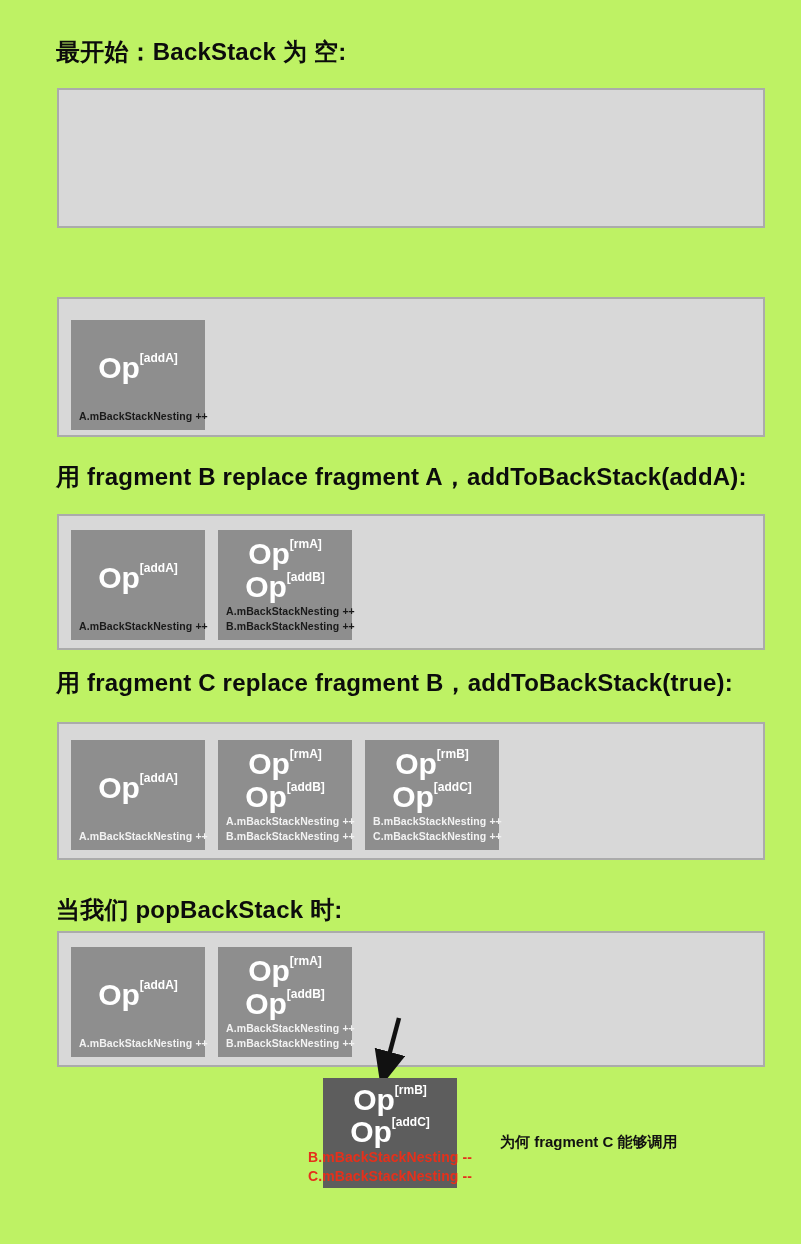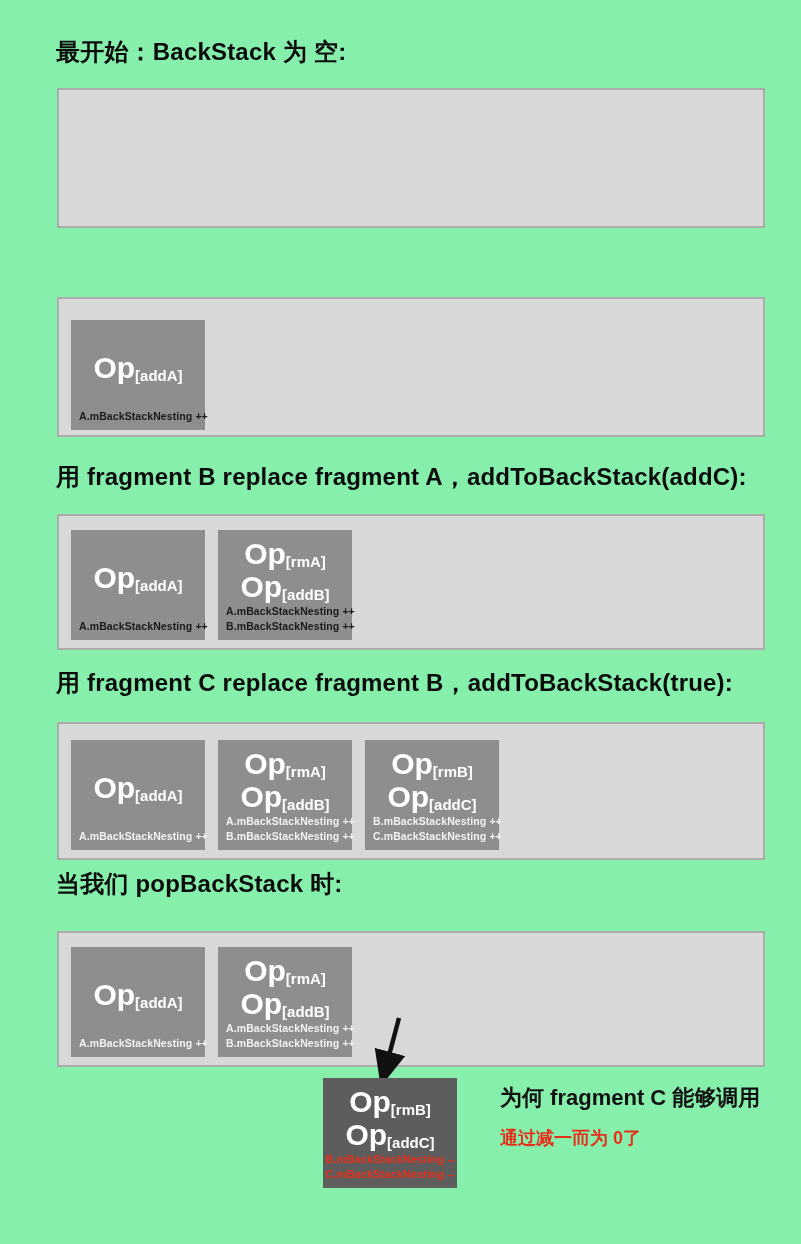--- a/index.html
+++ b/index.html
@@ -2,21 +2,21 @@
 <html style="--heading: #0c0c0c; --container_bg: #d8d8d8; --container_border: #ababab; --op_box_bg: #8e8e8e; --op_box_dark_bg: #5d5d5d; --nest_black: #1a1a1a; --nest_white: #f2f2f2; --red: #e5301b; --arrow: #111111;"><head>
 <meta charset="utf-8">
 <style>
   * { margin: 0; padding: 0; box-sizing: border-box; }
   html, body { background: #ffffff; }
   body {
     width: 801px; height: 1244px;
     font-family: "Liberation Sans", "DejaVu Sans", sans-serif;
     overflow: hidden;
   }
-  .canvas { position: relative; width: 801px; height: 1244px; background: #86efac; }
+  .canvas { position: relative; width: 801px; height: 1244px; background: #bef264; }
 
   .heading {
     position: absolute; left: 56px;
     font-size: 24px; font-weight: bold; color: var(--heading, #0c0c0c);
     white-space: nowrap; letter-spacing: 0.2px;
   }
 
   .stack-container {
     position: absolute; left: 57px; width: 708px;
     background: var(--container_bg, #d8d8d8);
@@ -32,41 +32,41 @@
     padding: 6px 8px 8px;
   }
   .op-box.dark { background: var(--op_box_dark_bg, #5d5d5d); }
   .op-box.detached { position: absolute; left: 323px; top: 1078px; }
 
   .op-area {
     flex: 1; display: flex; flex-direction: column;
     justify-content: center; align-items: center;
   }
   .op-line {
-    display: flex; align-items: flex-end;
+    display: flex; align-items: flex-start;
     color: #ffffff; font-weight: bold; line-height: 1.08;
   }
   .op-main { font-size: 30px; }
-  .op-sub  { font-size: 15px; }
+  .op-sub  { font-size: 12px; }
 
   .nests { display: flex; flex-direction: column; gap: 3px; }
   .nest {
     font-size: 10.5px; font-weight: bold; letter-spacing: 0.1px;
     white-space: nowrap;
   }
   .nest.black { color: var(--nest_black, #1a1a1a); }
   .nest.white { color: var(--nest_white, #f2f2f2); }
-  .nest.red   { color: var(--red, #e5301b); font-size: 11px; }
+  .nest.red   { color: var(--red, #e5301b); font-size: 14px; }
   .nests.centered { align-items: center; }
 
   .pop-arrow { position: absolute; left: 362px; top: 1010px; }
 
   .annotation { position: absolute; left: 500px; top: 1084px; width: 290px; }
   .annotation .q {
-    font-size: 22px; font-weight: bold; color: #111; line-height: 27px;
+    font-size: 15px; font-weight: bold; color: #111; line-height: 27px; margin-top: 44px;
   }
   .annotation .a {
     font-size: 18px; font-weight: bold; color: var(--red, #e5301b); line-height: 28px;
   }
   .annotation .a-group { margin-top: 13px; }
 </style>
 </head>
 <body>
 
 <div class="canvas">
@@ -81,21 +81,21 @@
           <span class="op-main">Op</span>
           <span class="op-sub">[addA]</span>
         </div>
       </div>
       <div class="nests">
         <div class="nest black">A.mBackStackNesting ++</div>
       </div>
     </div>
   </div>
 
-  <div class="heading" style="top:461px">用 fragment B replace fragment A，addToBackStack(addC):</div>
+  <div class="heading" style="top:461px">用 fragment B replace fragment A，addToBackStack(addA):</div>
   <div class="stack-container" style="top:514px;height:136px">
     <div class="op-box">
       <div class="op-area">
         <div class="op-line">
           <span class="op-main">Op</span>
           <span class="op-sub">[addA]</span>
         </div>
       </div>
       <div class="nests">
         <div class="nest black">A.mBackStackNesting ++</div>
@@ -159,21 +159,21 @@
           <span class="op-sub">[addC]</span>
         </div>
       </div>
       <div class="nests">
         <div class="nest white">B.mBackStackNesting ++</div>
         <div class="nest white">C.mBackStackNesting ++</div>
       </div>
     </div>
   </div>
 
-  <div class="heading" style="top:868px">当我们 popBackStack 时:</div>
+  <div class="heading" style="top:894px">当我们 popBackStack 时:</div>
   <div class="stack-container" style="top:931px;height:136px">
     <div class="op-box">
       <div class="op-area">
         <div class="op-line">
           <span class="op-main">Op</span>
           <span class="op-sub">[addA]</span>
         </div>
       </div>
       <div class="nests">
         <div class="nest white">A.mBackStackNesting ++</div>
@@ -219,17 +219,16 @@
     </div>
     <div class="nests centered">
       <div class="nest red">B.mBackStackNesting --</div>
       <div class="nest red">C.mBackStackNesting --</div>
     </div>
   </div>
 
   <div class="annotation">
     <div class="q">为何 fragment C 能够调用</div>
     <div class="a-group">
-      <div class="a">通过减一而为 0了</div>
     </div>
   </div>
 
 </div>
 
 </body></html>

